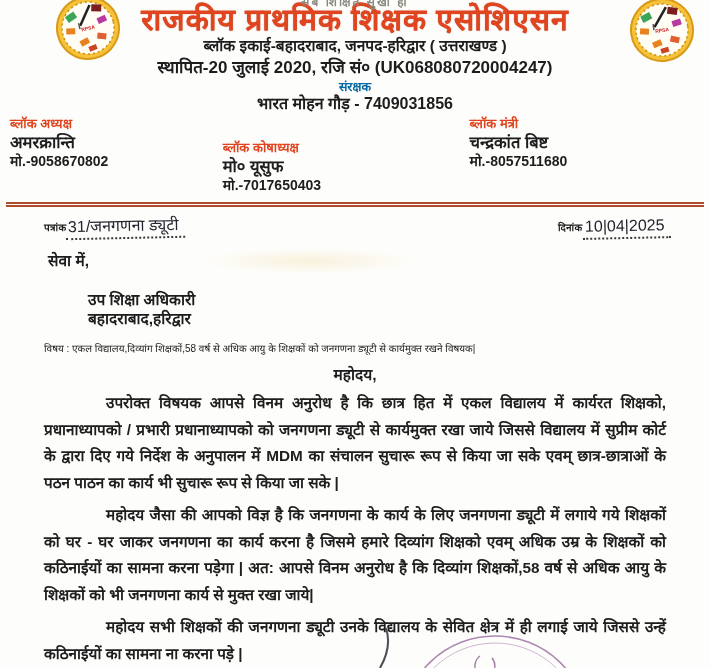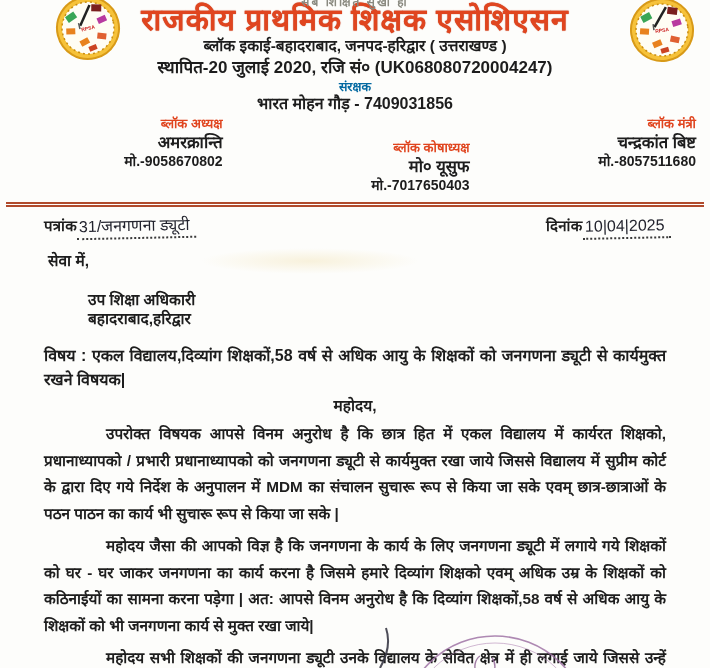--- a/index.html
+++ b/index.html
@@ -17,48 +17,48 @@
   .org-title {
     margin-top:3px; text-align:center; font-size:30px; line-height:33px;
     font-weight:800; color:#e0451f; letter-spacing:1px;
     text-shadow:0 0 1px #b83514;
   }
   .unit-line { text-align:center; font-size:15.5px; line-height:20px; font-weight:700; }
   .reg-line  { text-align:center; font-size:17px;  line-height:23px; font-weight:700; }
   .patron-label { margin-top:1px; text-align:center; font-size:12.5px; line-height:14px; font-weight:700; color:#0369a1; }
   .patron-name  { text-align:center; font-size:16px; line-height:19px; font-weight:700; }
   .officials { display:flex; margin-top:2px; padding:0 14px 0 10px; }
-  .official  { text-align:right; }
+  .official  { text-align:left; }
   .official.c1 { width:31%; }
   .official.c2 { width:36%;margin-top:24px; }
   .official.c3 { width:33%; }
   .official .role  { font-size:13px; line-height:17px; font-weight:700; color:#e0451f; }
   .official .name  { font-size:16.5px; line-height:20px; font-weight:700; }
   .official .phone { font-size:14px; line-height:18px; font-weight:700; }
   .rule-double {
     margin:8px 6px 0 6px; height:5px;
     border-top:2px solid #b04a2c; border-bottom:2px solid #b04a2c;
   }
   
   .meta-row {
     display:flex; justify-content:space-between; align-items:flex-end;
     margin-top:8px; padding:0 40px 0 44px; line-height:22px;
   }
-  .meta-label { font-size:15px; font-weight:700; letter-spacing:0.3px; }
+  .meta-label { font-size:10px; font-weight:700; letter-spacing:0.3px; }
   .hand {
     font-size:16px; font-weight:400; color:#23242e;
     border-bottom:2px dotted #3a3a3a; padding:0 6px 0 2px;
     display:inline-block; transform:rotate(-1.2deg);
   }
   
   .body-wrap { padding:0 44px; }
   .salutation { margin-top:12px; padding-left:4px; font-size:15.5px; line-height:19px; font-weight:700; }
   .recip1 { margin-top:20px;  padding-left:44px; font-size:15.5px; line-height:19px; font-weight:700; }
   .recip2 { padding-left:44px; font-size:15.5px; line-height:19px; font-weight:700; }
-  .subject { margin-top:16px; font-size:16px; line-height:24px; font-weight:700; text-align:justify; }
+  .subject { margin-top:9px; font-size:10px; line-height:24px; font-weight:400; text-align:justify; }
   .greeting { margin-top:4px; font-size:15.5px; line-height:19px; font-weight:700;text-align:center; }
   .para {
     margin-top:6px; font-size:15.3px; line-height:26.5px; font-weight:600;
     text-align:justify; text-indent:62px; color:#1e1e1e;
   }
   
   .logo { position:absolute; width:70px; height:68px; }
   .logo.left  { left:53px;  top:-6px; transform:rotate(-14deg); }
   .logo.right { right:13px; top:-4px; transform:rotate(-8deg); }
   

